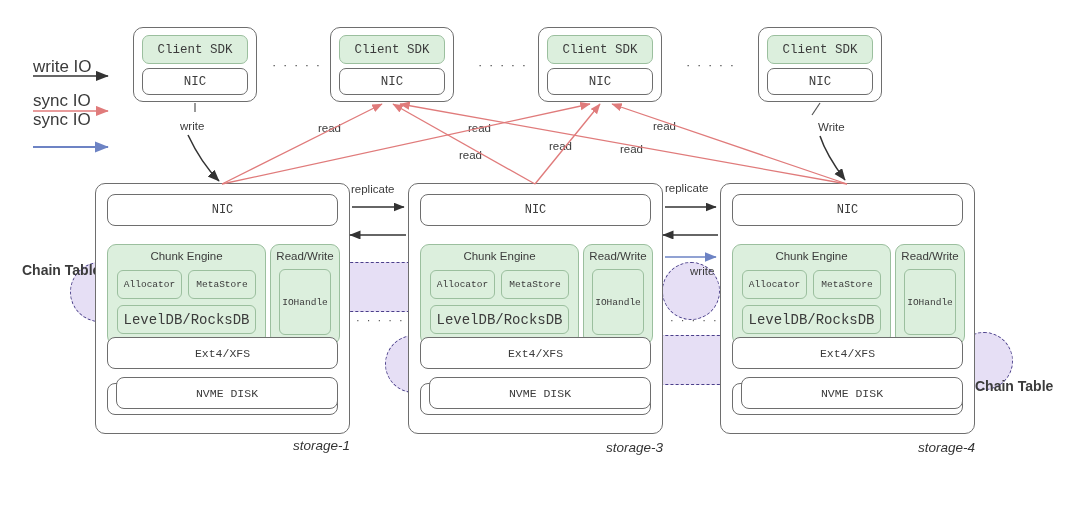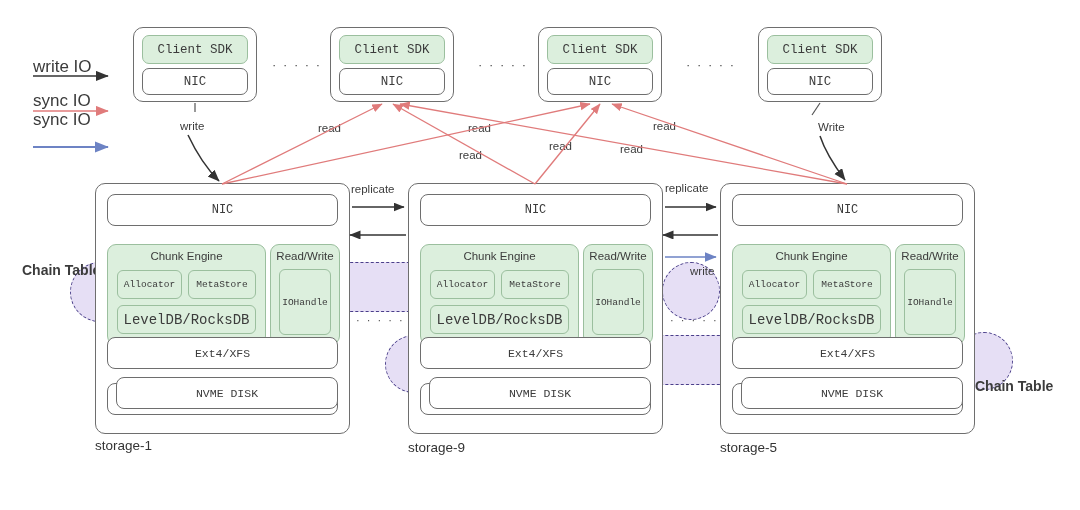--- a/index.html
+++ b/index.html
@@ -29,21 +29,21 @@
   .hdr{position:absolute;width:100%;text-align:center;font-size:11.5px;}
   .fs-ext{font-size:11.5px;}
   .fs-disk{font-size:11.5px;}
 
   
   .band{position:absolute;background:#e6dff5;border-top:1.6px dashed #4a3f8a;
         border-bottom:1.6px dashed #4a3f8a;}
   .ell-half{position:absolute;background:#e6dff5;border:1.6px dashed #4a3f8a;}
 
   
-  .node-name{position:absolute;font-size:13.5px;color:#333;text-align:left;}
+  .node-name{position:absolute;font-size:13.5px;color:#333;text-align:right;font-style:italic;}
   .edge-label{position:absolute;font-size:11.5px;color:#3b3b3b;white-space:nowrap;}
   .legend-label{position:absolute;font-size:17px;color:#3b3b3b;white-space:nowrap;}
   .chain-label{position:absolute;font-size:14px;color:#3b3b3b;white-space:nowrap;font-weight:bold;}
   .dots{position:absolute;font-size:13px;letter-spacing:1.5px;color:#4b4b4b;
         white-space:nowrap;}
   .dots-v{position:absolute;font-size:11px;letter-spacing:2px;color:#4b4b4b;}
 
   svg.overlay{position:absolute;left:0;top:0;width:1080px;height:510px;
               pointer-events:none;}
 </style>
@@ -166,21 +166,21 @@
 
   <div class="rbox thin" style="left:11px;top:153px;width:231px;height:32px;border-radius:8px;">
     <div class="ctext fs-ext">Ext4/XFS</div>
   </div>
 
   <div class="rbox thin" style="left:11px;top:199px;width:231px;height:32px;border-radius:8px;"></div>
   <div class="rbox thin" style="left:20px;top:193px;width:222px;height:32px;border-radius:8px;">
     <div class="ctext fs-disk">NVME DISK</div>
   </div>
 </div>
-<div class="node-name" style="left:408px;top:440px;width:255px;">storage-9</div>
+<div class="node-name" style="left:408px;top:440px;width:255px;">storage-3</div>
 
 <div class="rbox node-outer" style="left:720px;top:183px;width:255px;height:251px;">
   <div class="rbox thin" style="left:11px;top:10px;width:231px;height:32px;border-radius:8px;">
     <div class="ctext nic-box">NIC</div>
   </div>
 
   <div class="green engine-wrap" style="position:absolute;left:11px;top:48px;width:157px;height:99px;">
     <div class="hdr" style="top:5px;">Chunk Engine</div>
     <div class="rbox thin green" style="left:9px;top:25px;width:65px;height:29px;border-radius:6px;">
       <div class="ctext sub-small">Allocator</div>
@@ -202,21 +202,21 @@
 
   <div class="rbox thin" style="left:11px;top:153px;width:231px;height:32px;border-radius:8px;">
     <div class="ctext fs-ext">Ext4/XFS</div>
   </div>
 
   <div class="rbox thin" style="left:11px;top:199px;width:231px;height:32px;border-radius:8px;"></div>
   <div class="rbox thin" style="left:20px;top:193px;width:222px;height:32px;border-radius:8px;">
     <div class="ctext fs-disk">NVME DISK</div>
   </div>
 </div>
-<div class="node-name" style="left:720px;top:440px;width:255px;">storage-5</div>
+<div class="node-name" style="left:720px;top:440px;width:255px;">storage-4</div>
 
 <div class="dots-v" style="left:356px;top:314px;">· · · · ·</div>
 <div class="dots-v" style="left:670px;top:314px;">· · · · ·</div>
 
 <div class="edge-label" style="left:180px;top:120px;">write</div>
 <div class="edge-label" style="left:818px;top:121px;">Write</div>
 
 <div class="edge-label" style="left:318px;top:122px;">read</div>
 <div class="edge-label" style="left:468px;top:122px;">read</div>
 <div class="edge-label" style="left:459px;top:149px;">read</div>

